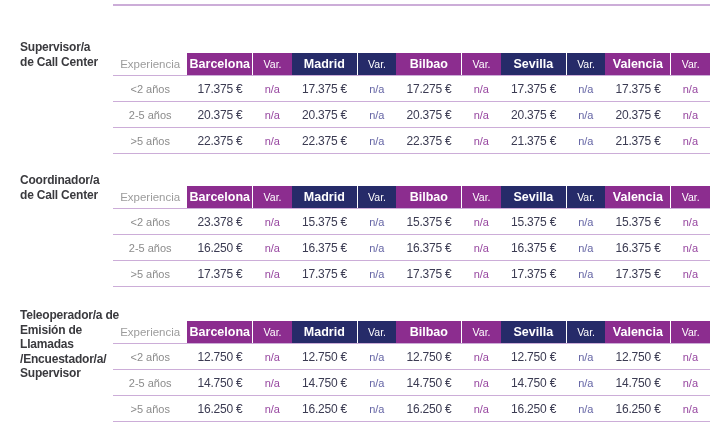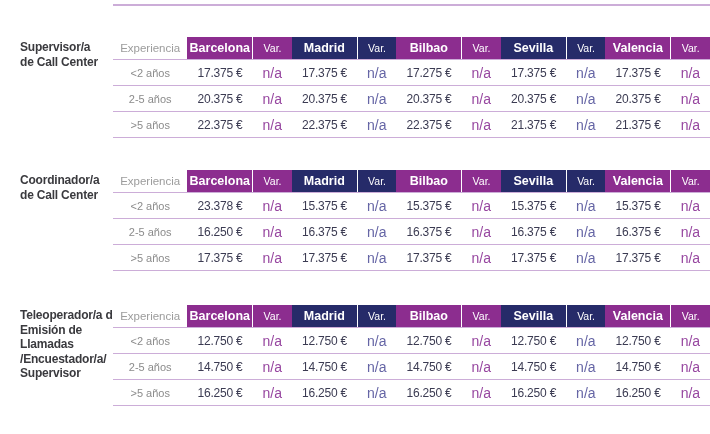--- a/index.html
+++ b/index.html
@@ -13,21 +13,21 @@
     background:var(--separator,#CCADD8);
   }
   .section { position:absolute; left:0; width:710px; height:0; }
   .s0 { top:37px; } .s1 { top:170px; } .s2 { top:305px; }
   .section-title {
     position:absolute; left:20px; top:3px; width:110px;
     font-weight:bold; font-size:12px; line-height:14.5px;
     color:var(--title_text,#3A3A3E); letter-spacing:-0.2px;
   }
   .salary-table {
-    position:absolute; left:113px; top:0; width:597px;
+    position:absolute; left:113px; top:16px; width:597px;
     border-collapse:collapse; table-layout:fixed;
   }
   .salary-table td { padding:0; text-align:center; vertical-align:middle; overflow:hidden; }
   tr.header td { height:22px; }
   td.h-exp {
     background:#ffffff; color:#9C9C9C; font-size:11.5px;
     border-bottom:1.5px solid var(--separator,#CCADD8);
   }
   td.h-city {
     color:#ffffff; font-weight:bold; font-size:12.5px;
@@ -36,21 +36,21 @@
   td.h-var {
     color:#ffffff; font-weight:normal; font-size:10.5px;
     border-left:1px solid rgba(255,255,255,0.35);
     border-bottom:1.5px solid var(--separator,#CCADD8);
   }
   .bg-purple { background:var(--purple,#8C2D8F); }
   .bg-navy   { background:var(--navy,#262B69); }
   tr.data td { height:25px; border-bottom:1.5px solid var(--separator,#CCADD8); }
   td.exp { color:var(--label_gray,#8B8B8B); font-size:11px; }
   td.val { color:var(--value_text,#3B3B52); font-size:12px; letter-spacing:-0.2px; }
-  td.na  { font-size:14px; }
+  td.na  { font-size:11px; }
   td.na-purple { color:var(--na_purple,#9747A0); }
   td.na-navy   { color:var(--na_navy,#6565A5); }
 </style>
 </head>
 <body>
 
 <div class="top-rule"></div>
 <div id="sections-root">
     <div class="section s0">
       <div class="section-title">

